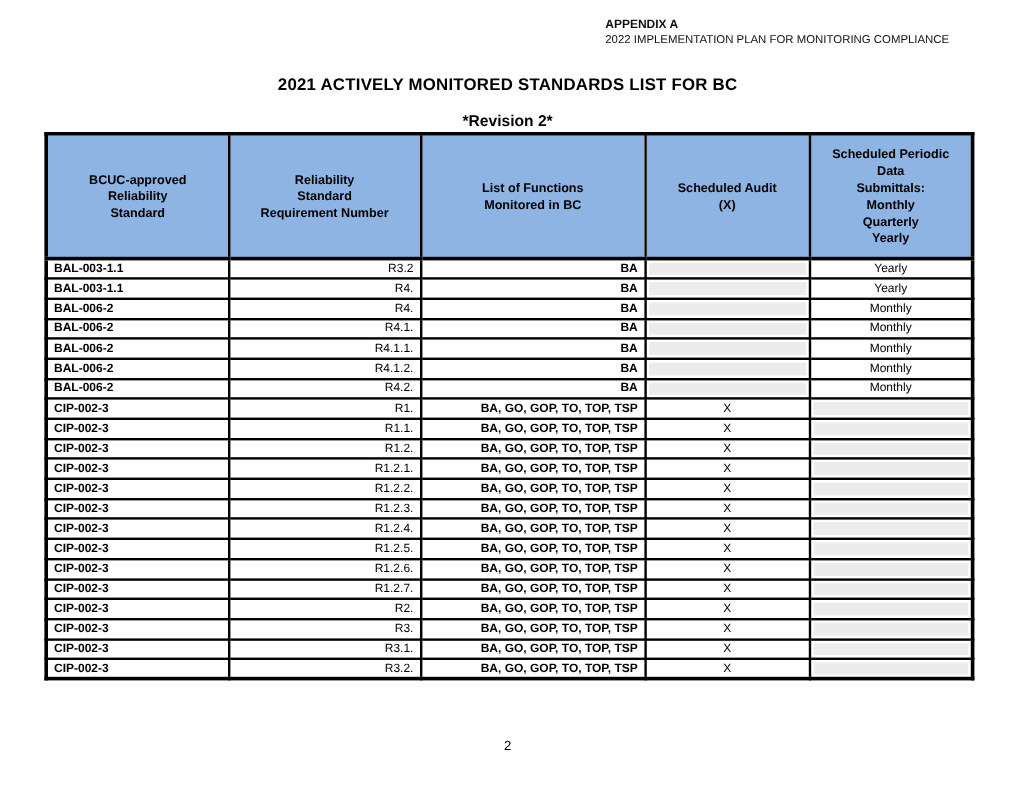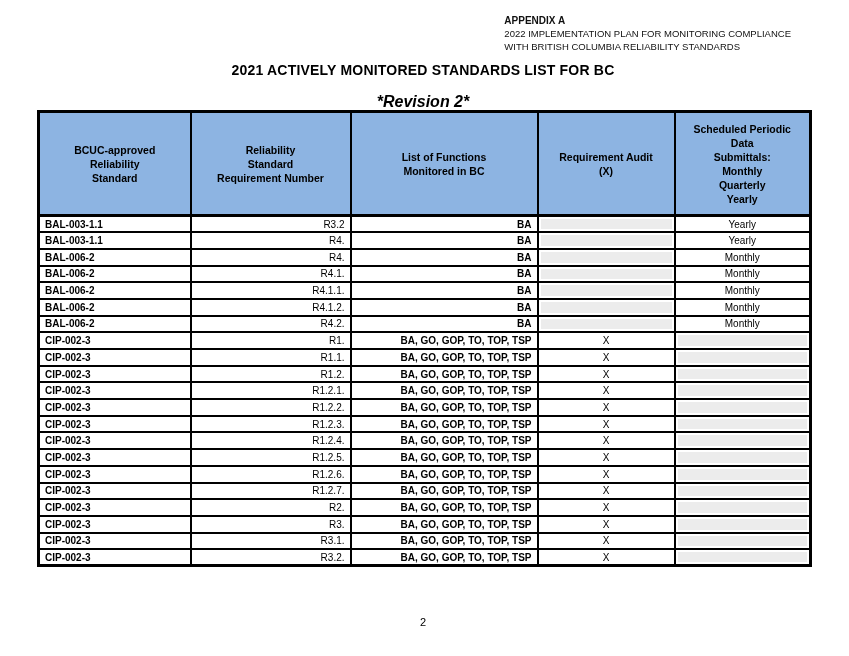--- a/index.html
+++ b/index.html
@@ -36,22 +36,21 @@
     font-size: 14px;
     letter-spacing: 0.2px;
   }
   .revision-subtitle {
     position: absolute;
     top: 93px;
     left: 37px;
     width: 772px;
     text-align: center;
     font-weight: bold;
-    font-style: italic;
-    font-size: 16px;
+    font-size: 13px;
   }
 
   
   .standards-table {
     position: absolute;
     top: 110px;
     left: 37px;
     width: 772px;
     border-collapse: collapse;
     table-layout: fixed;
@@ -101,21 +100,20 @@
   }
 </style>
 </head>
 <body>
 
 <div class="page">
 
   <div class="doc-header">
     <div class="line1">APPENDIX A</div>
     <div class="line2">2022 IMPLEMENTATION PLAN FOR MONITORING COMPLIANCE</div>
-    <div class="line3">WITH BRITISH COLUMBIA RELIABILITY STANDARDS</div>
   </div>
 
   <div class="page-title">2021 ACTIVELY MONITORED STANDARDS LIST FOR BC</div>
 
   <div class="revision-subtitle">*Revision 2*</div>
 
   <table class="standards-table">
     <colgroup>
         <col style="width: 152px;">
         <col style="width: 160px;">
@@ -126,21 +124,21 @@
     <thead>
       <tr>
           <th>BCUC-approved
 Reliability
 Standard</th>
           <th>Reliability
 Standard
 Requirement Number</th>
           <th>List of Functions
 Monitored in BC</th>
-          <th>Requirement Audit
+          <th>Scheduled Audit
 (X)</th>
           <th>Scheduled Periodic Data
 Submittals:
 Monthly
 Quarterly
 Yearly</th>
         </tr>
     </thead>
     <tbody>
         <tr>

